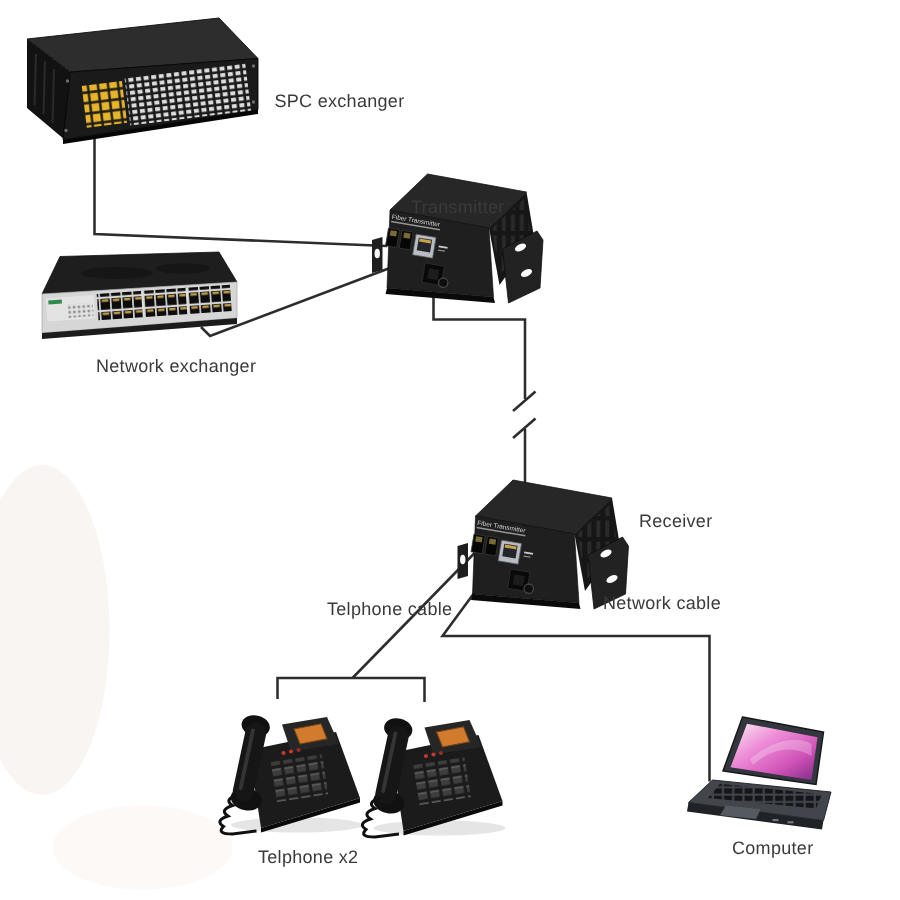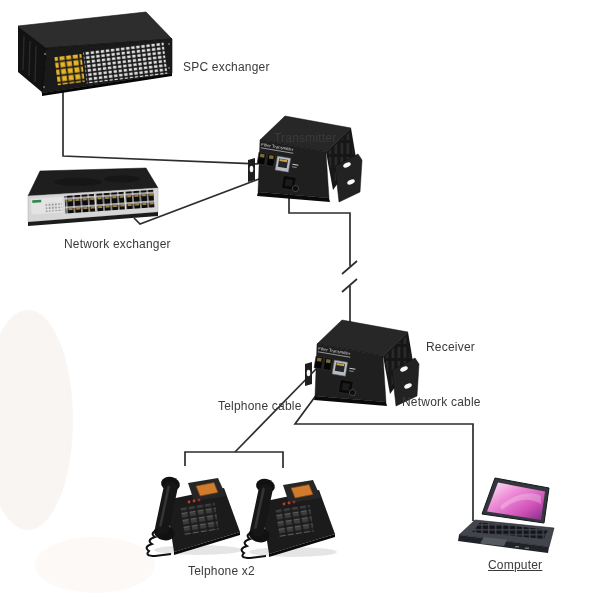--- a/index.html
+++ b/index.html
@@ -173,16 +173,16 @@
     <rect x="70" y="71.5" width="4" height="1.4" fill="#9aa0a6" opacity="0.7"></rect>
   </g>
 </svg>
 
 <div class="lbl" style="left:183px;top:60px;">SPC exchanger</div>
 <div class="lbl" style="left:274px;top:101px;margin-top:30px;">Transmitter</div>
 <div class="lbl" style="left:24px;top:237px;margin-left:40px;">Network exchanger</div>
 <div class="lbl" style="left:426px;top:340px;">Receiver</div>
 <div class="lbl" style="left:218px;top:399px;">Telphone cable</div>
 <div class="lbl" style="left:402px;top:395px;">Network cable</div>
-<div class="lbl" style="left:188px;top:564px;">Telphone x2</div>
-<div class="lbl" style="left:488px;top:558px;text-decoration:underline;">Computer</div>
+<div class="lbl" style="left:172px;top:564px;">Telphone x2</div>
+<div class="lbl" style="left:488px;top:558px;">Computer</div>
 
 </div>
 
 </body></html>

